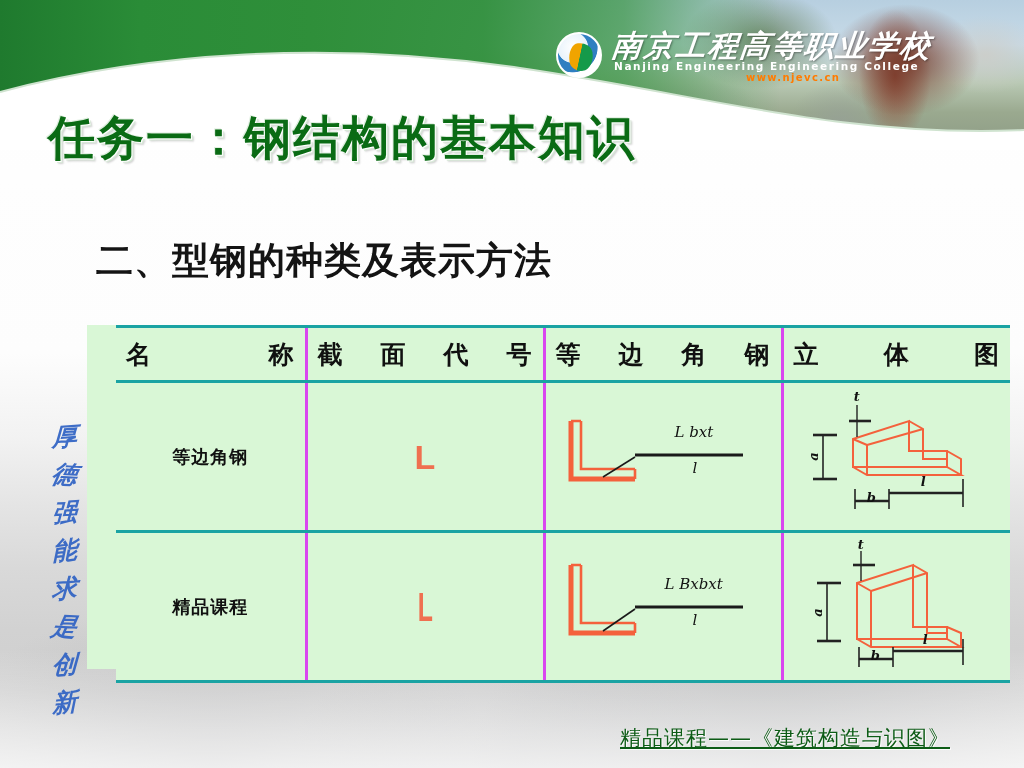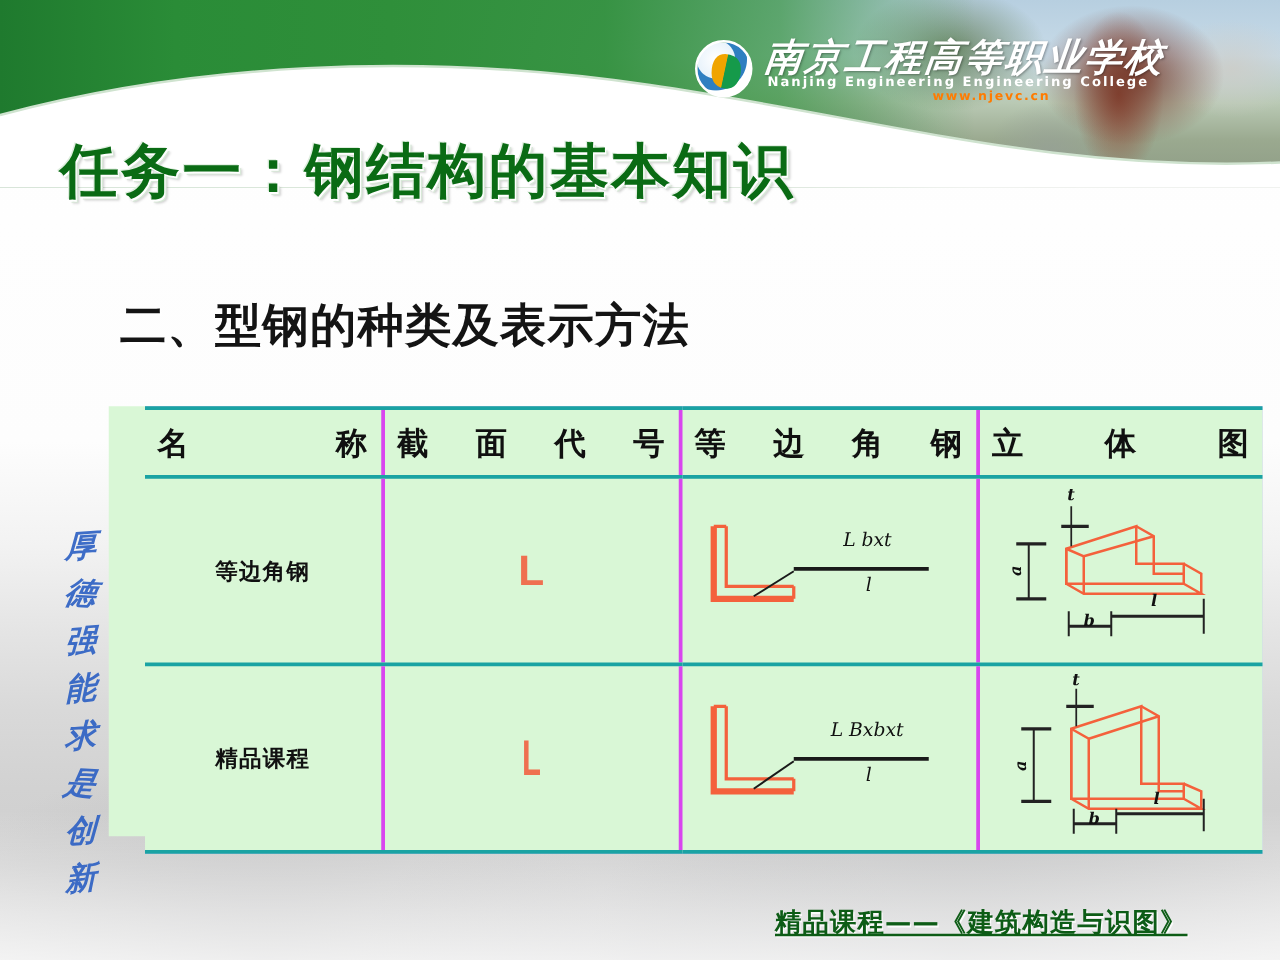--- a/index.html
+++ b/index.html
@@ -129,21 +129,21 @@
               font-style:italic;font-weight:normal;font-size:15px;color:#111;white-space:nowrap;}
   
   .d3box{position:relative;width:200px;height:135px;margin:0 auto;}
   .dim-label{position:absolute;font-family:"DejaVu Serif","Liberation Serif",serif;
              font-style:italic;font-weight:bold;font-size:13px;color:#111;}
 
   
   #footer{
     position:absolute;left:620px;top:724px;
     font-family:"DejaVu Sans","Liberation Sans",sans-serif;
-    font-size:21px;font-weight:bold;color:#0d5c16;
+    font-size:21px;font-weight:normal;color:#0d5c16;
     text-decoration:underline;letter-spacing:1px;white-space:nowrap;
     text-shadow:1px 1px 0 rgba(255,255,255,.85);
   }
 
   
   #logo{position:absolute;left:556px;top:28px;width:300px;height:56px;}
   #logoBadge{position:absolute;left:0;top:4px;width:46px;height:46px;border-radius:50%;
     background:radial-gradient(circle at 35% 32%,#ffffff 0%,#e9f3fb 38%,#2f7fc1 40%,#2f7fc1 62%,#ffffff 64%,#ffffff 100%);
     border:2px solid #ffffff;box-sizing:border-box;overflow:hidden;}
   #logoBadge::after{content:"";position:absolute;left:11px;top:9px;width:24px;height:28px;

